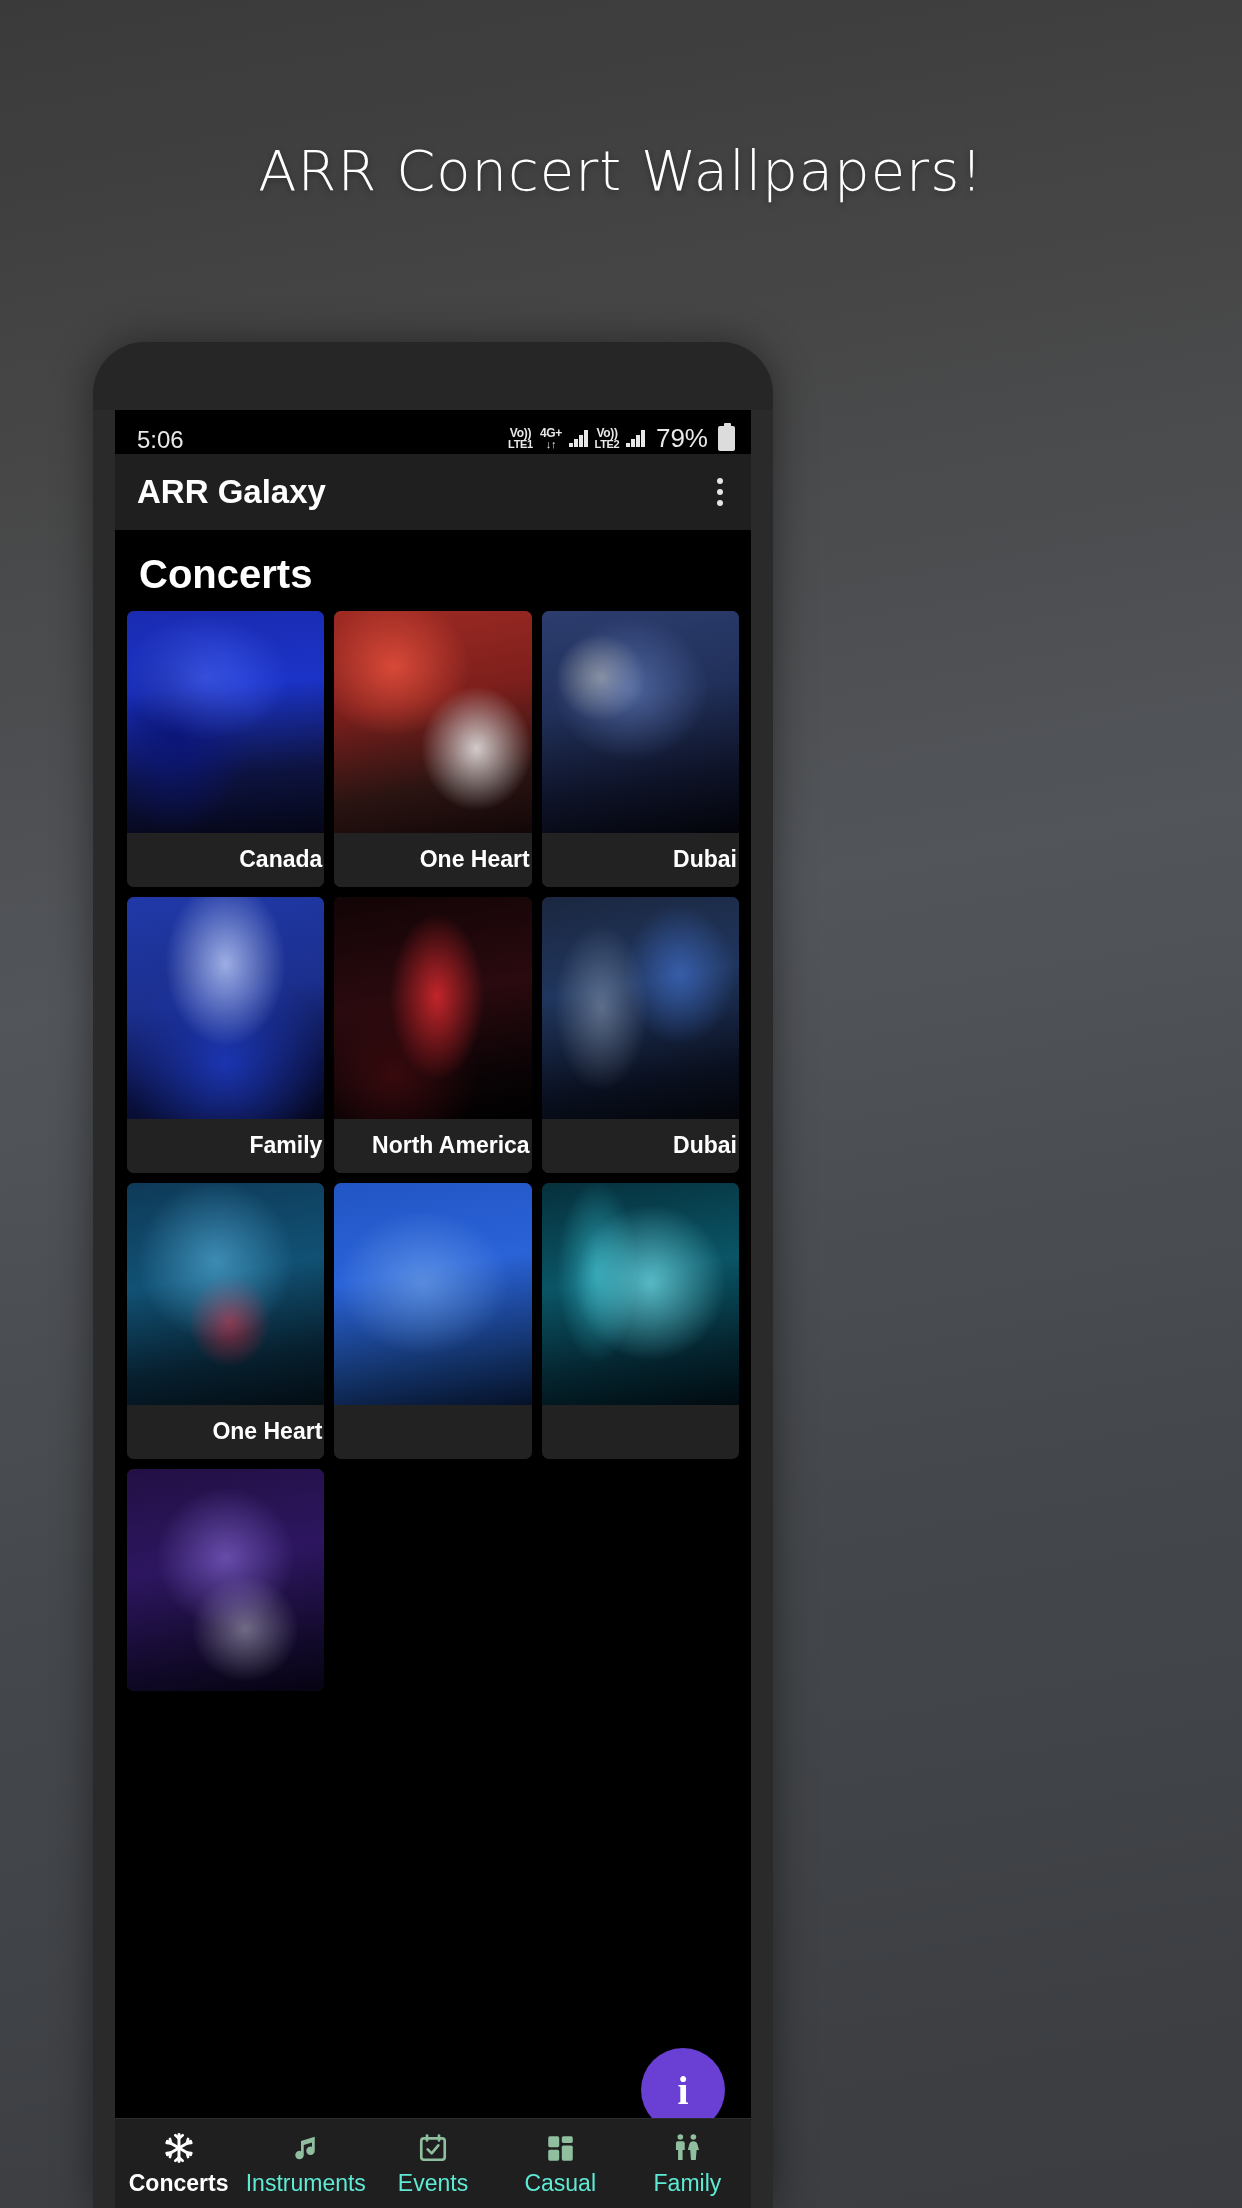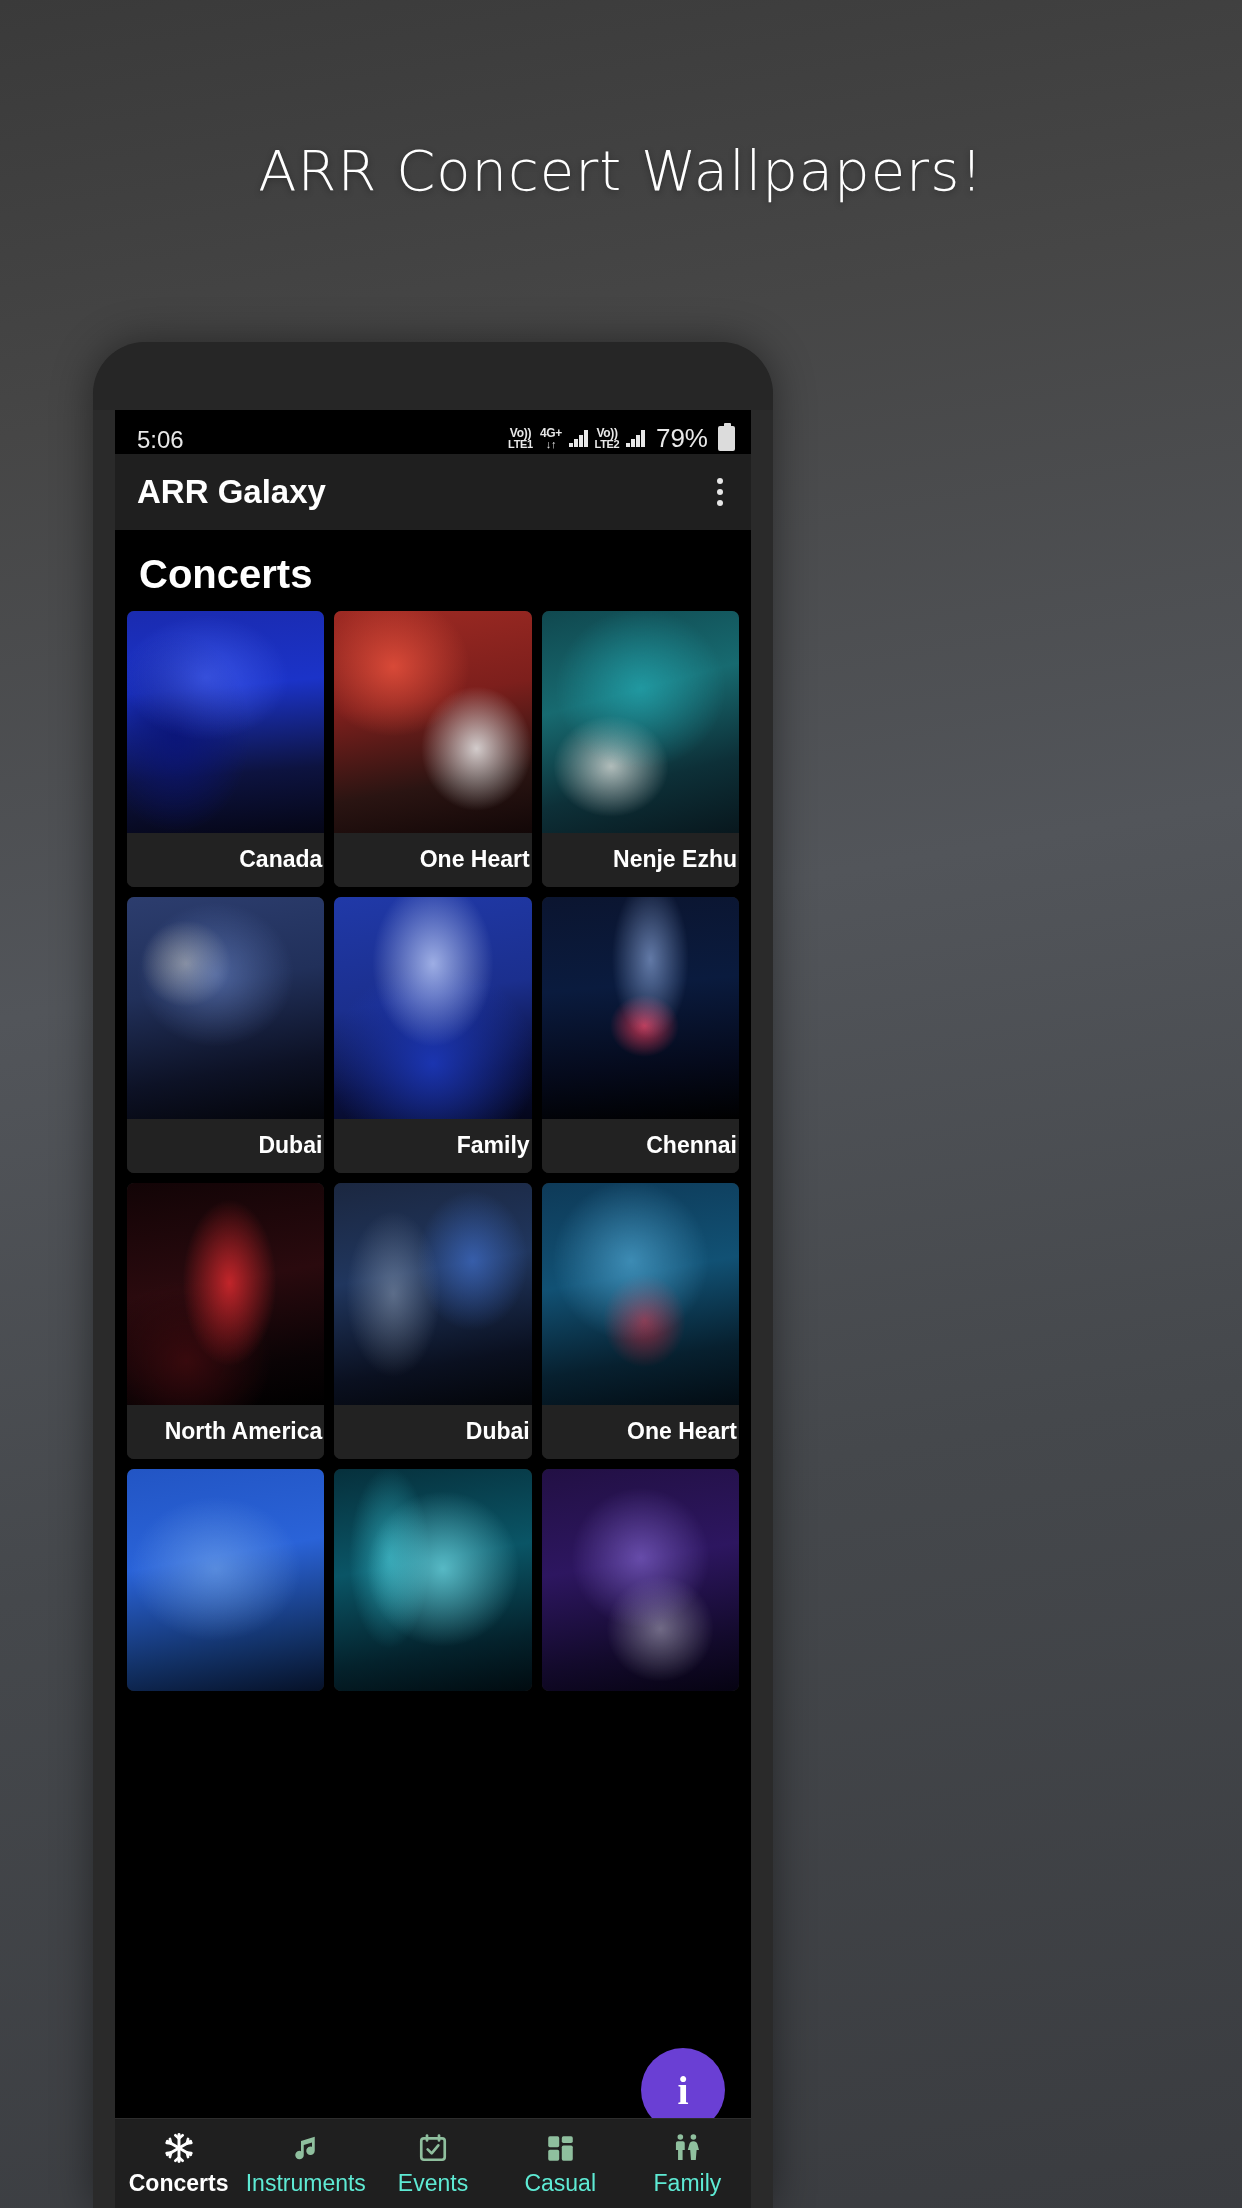--- a/index.html
+++ b/index.html
@@ -226,36 +226,28 @@
 
       <div id="grid">
         <div class="tile">
           <div class="tile-img ph1"></div>
           <div class="tile-label">Canada</div>
         </div>
         <div class="tile">
           <div class="tile-img ph2"></div>
           <div class="tile-label">One Heart</div>
         </div>
-        <div class="tile">
-          <div class="tile-img ph3"></div>
-          <div class="tile-label">Nenje Ezhu</div>
-        </div>
 
         <div class="tile">
           <div class="tile-img ph4"></div>
           <div class="tile-label">Dubai</div>
         </div>
         <div class="tile">
           <div class="tile-img ph5"></div>
           <div class="tile-label">Family</div>
-        </div>
-        <div class="tile">
-          <div class="tile-img ph6"></div>
-          <div class="tile-label">Chennai</div>
         </div>
 
         <div class="tile">
           <div class="tile-img ph7"></div>
           <div class="tile-label">North America</div>
         </div>
         <div class="tile">
           <div class="tile-img ph8"></div>
           <div class="tile-label">Dubai</div>
         </div>

